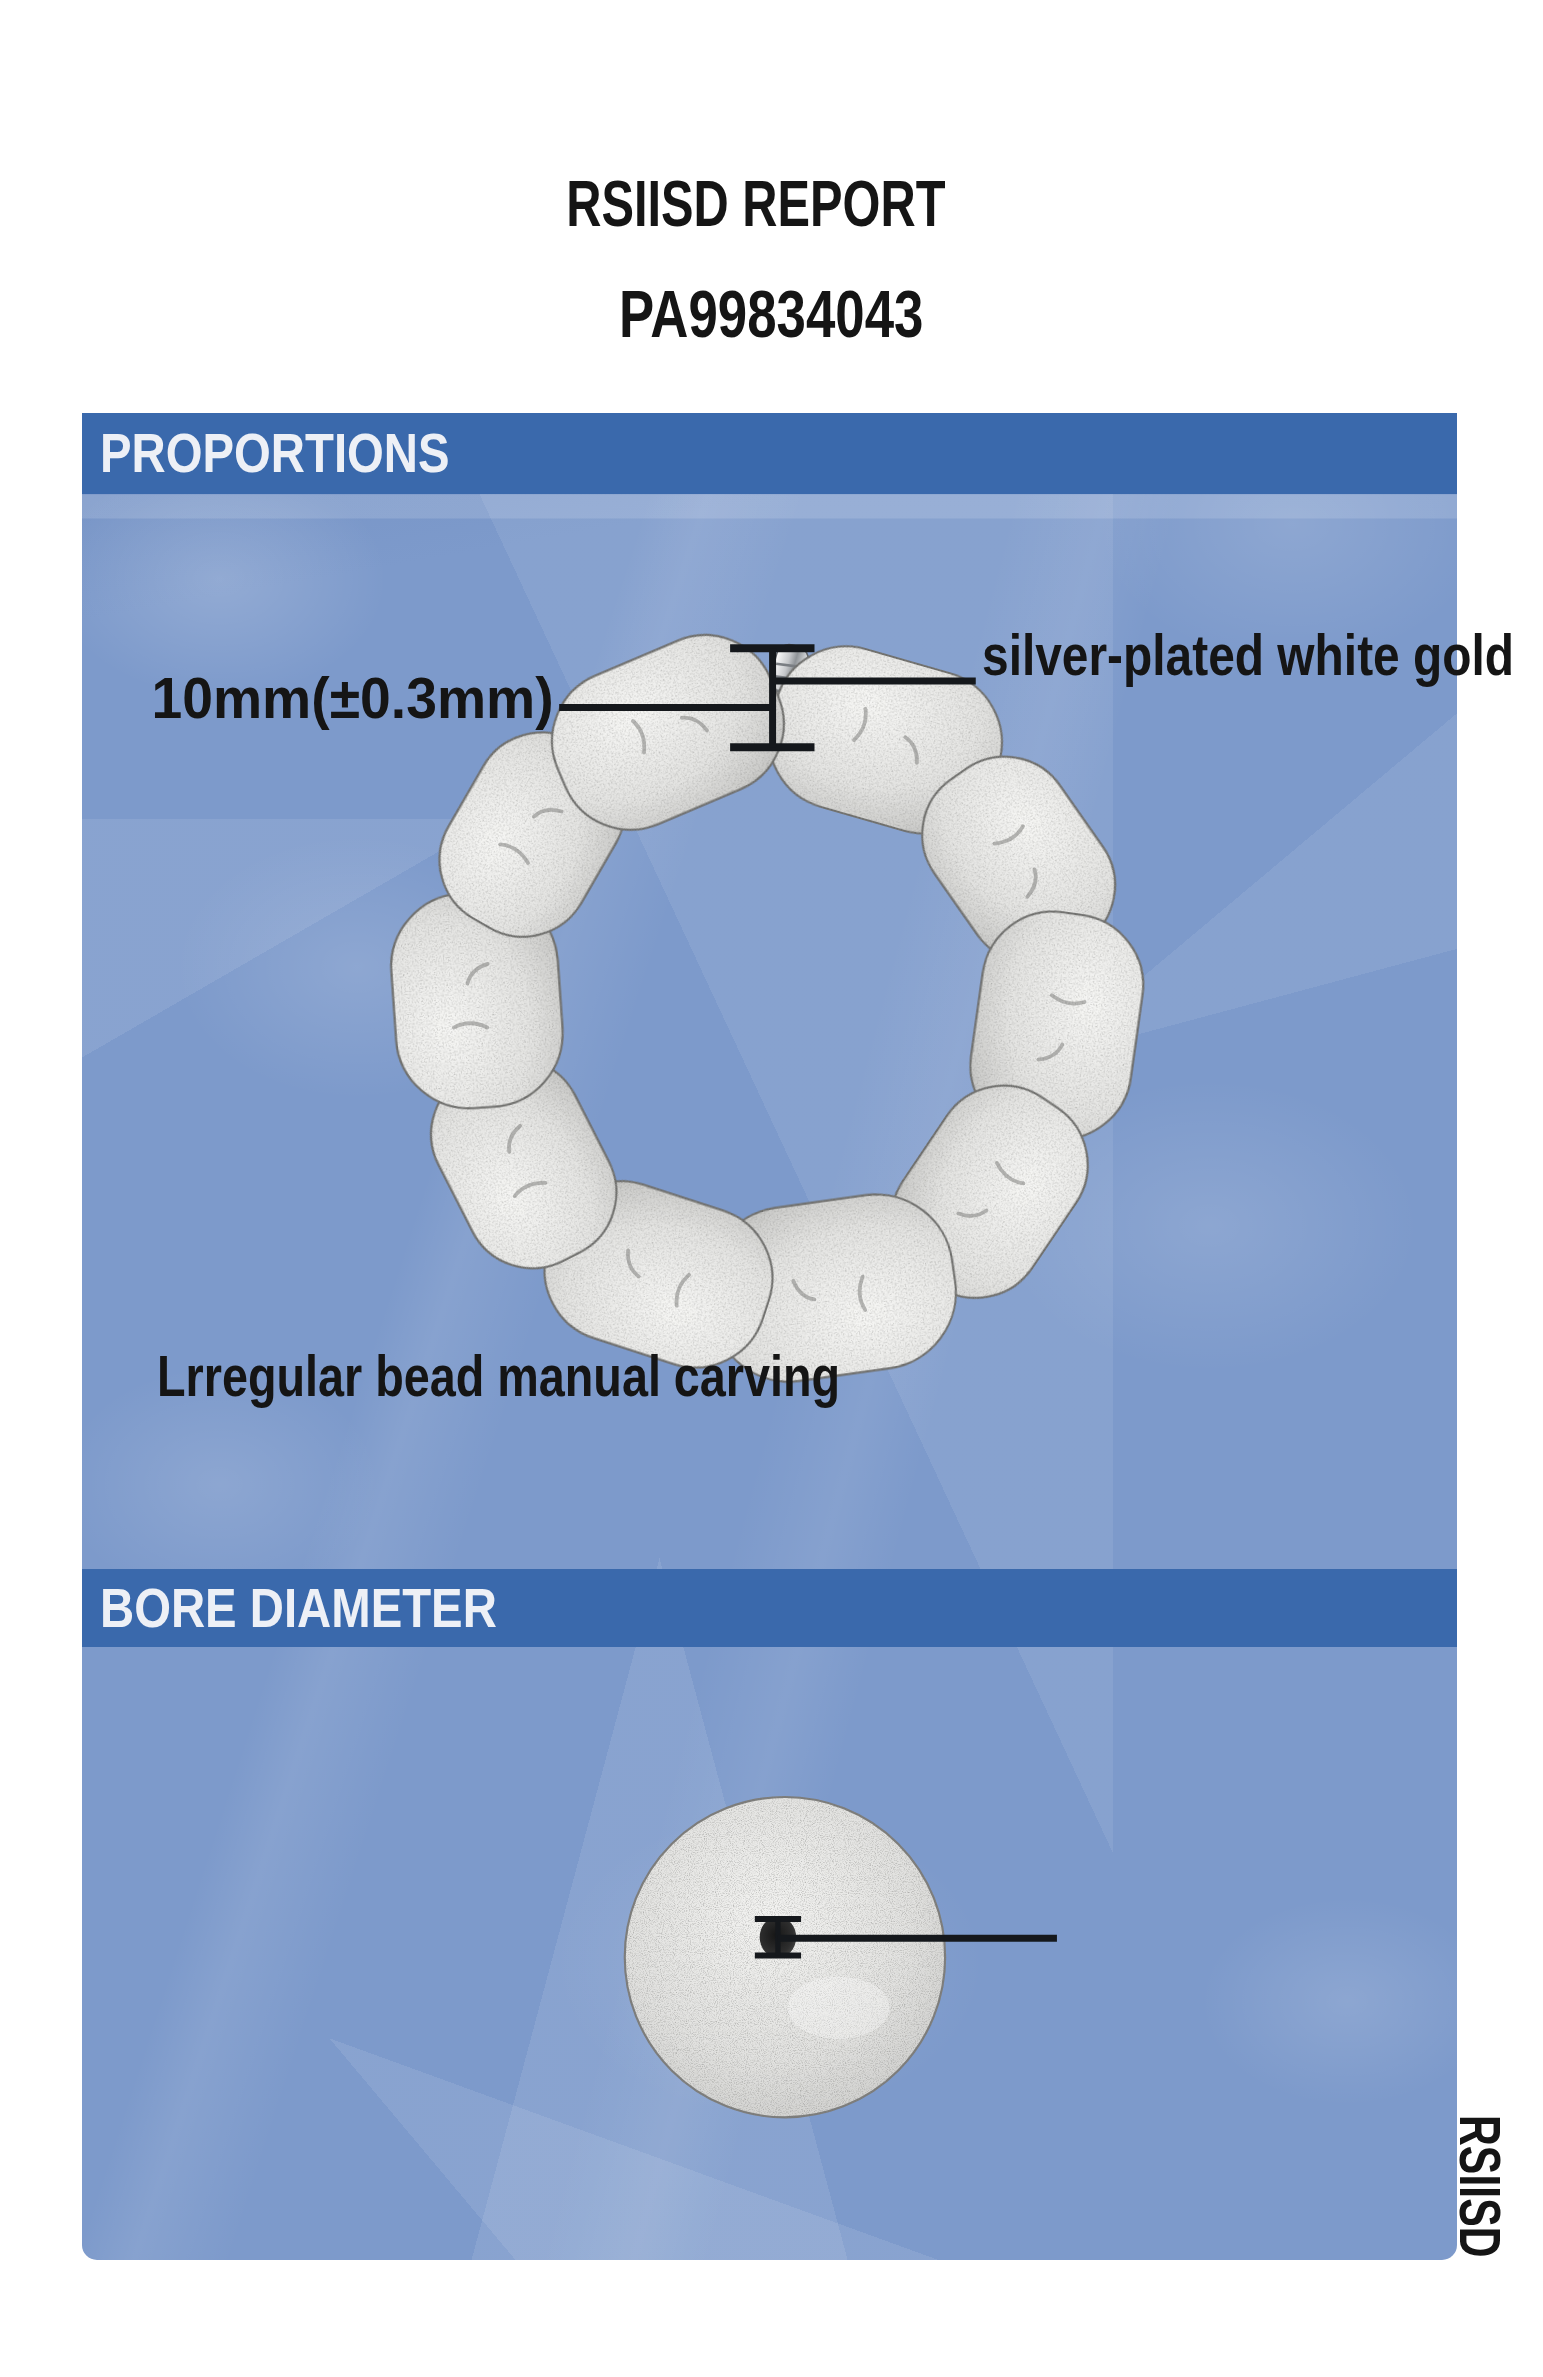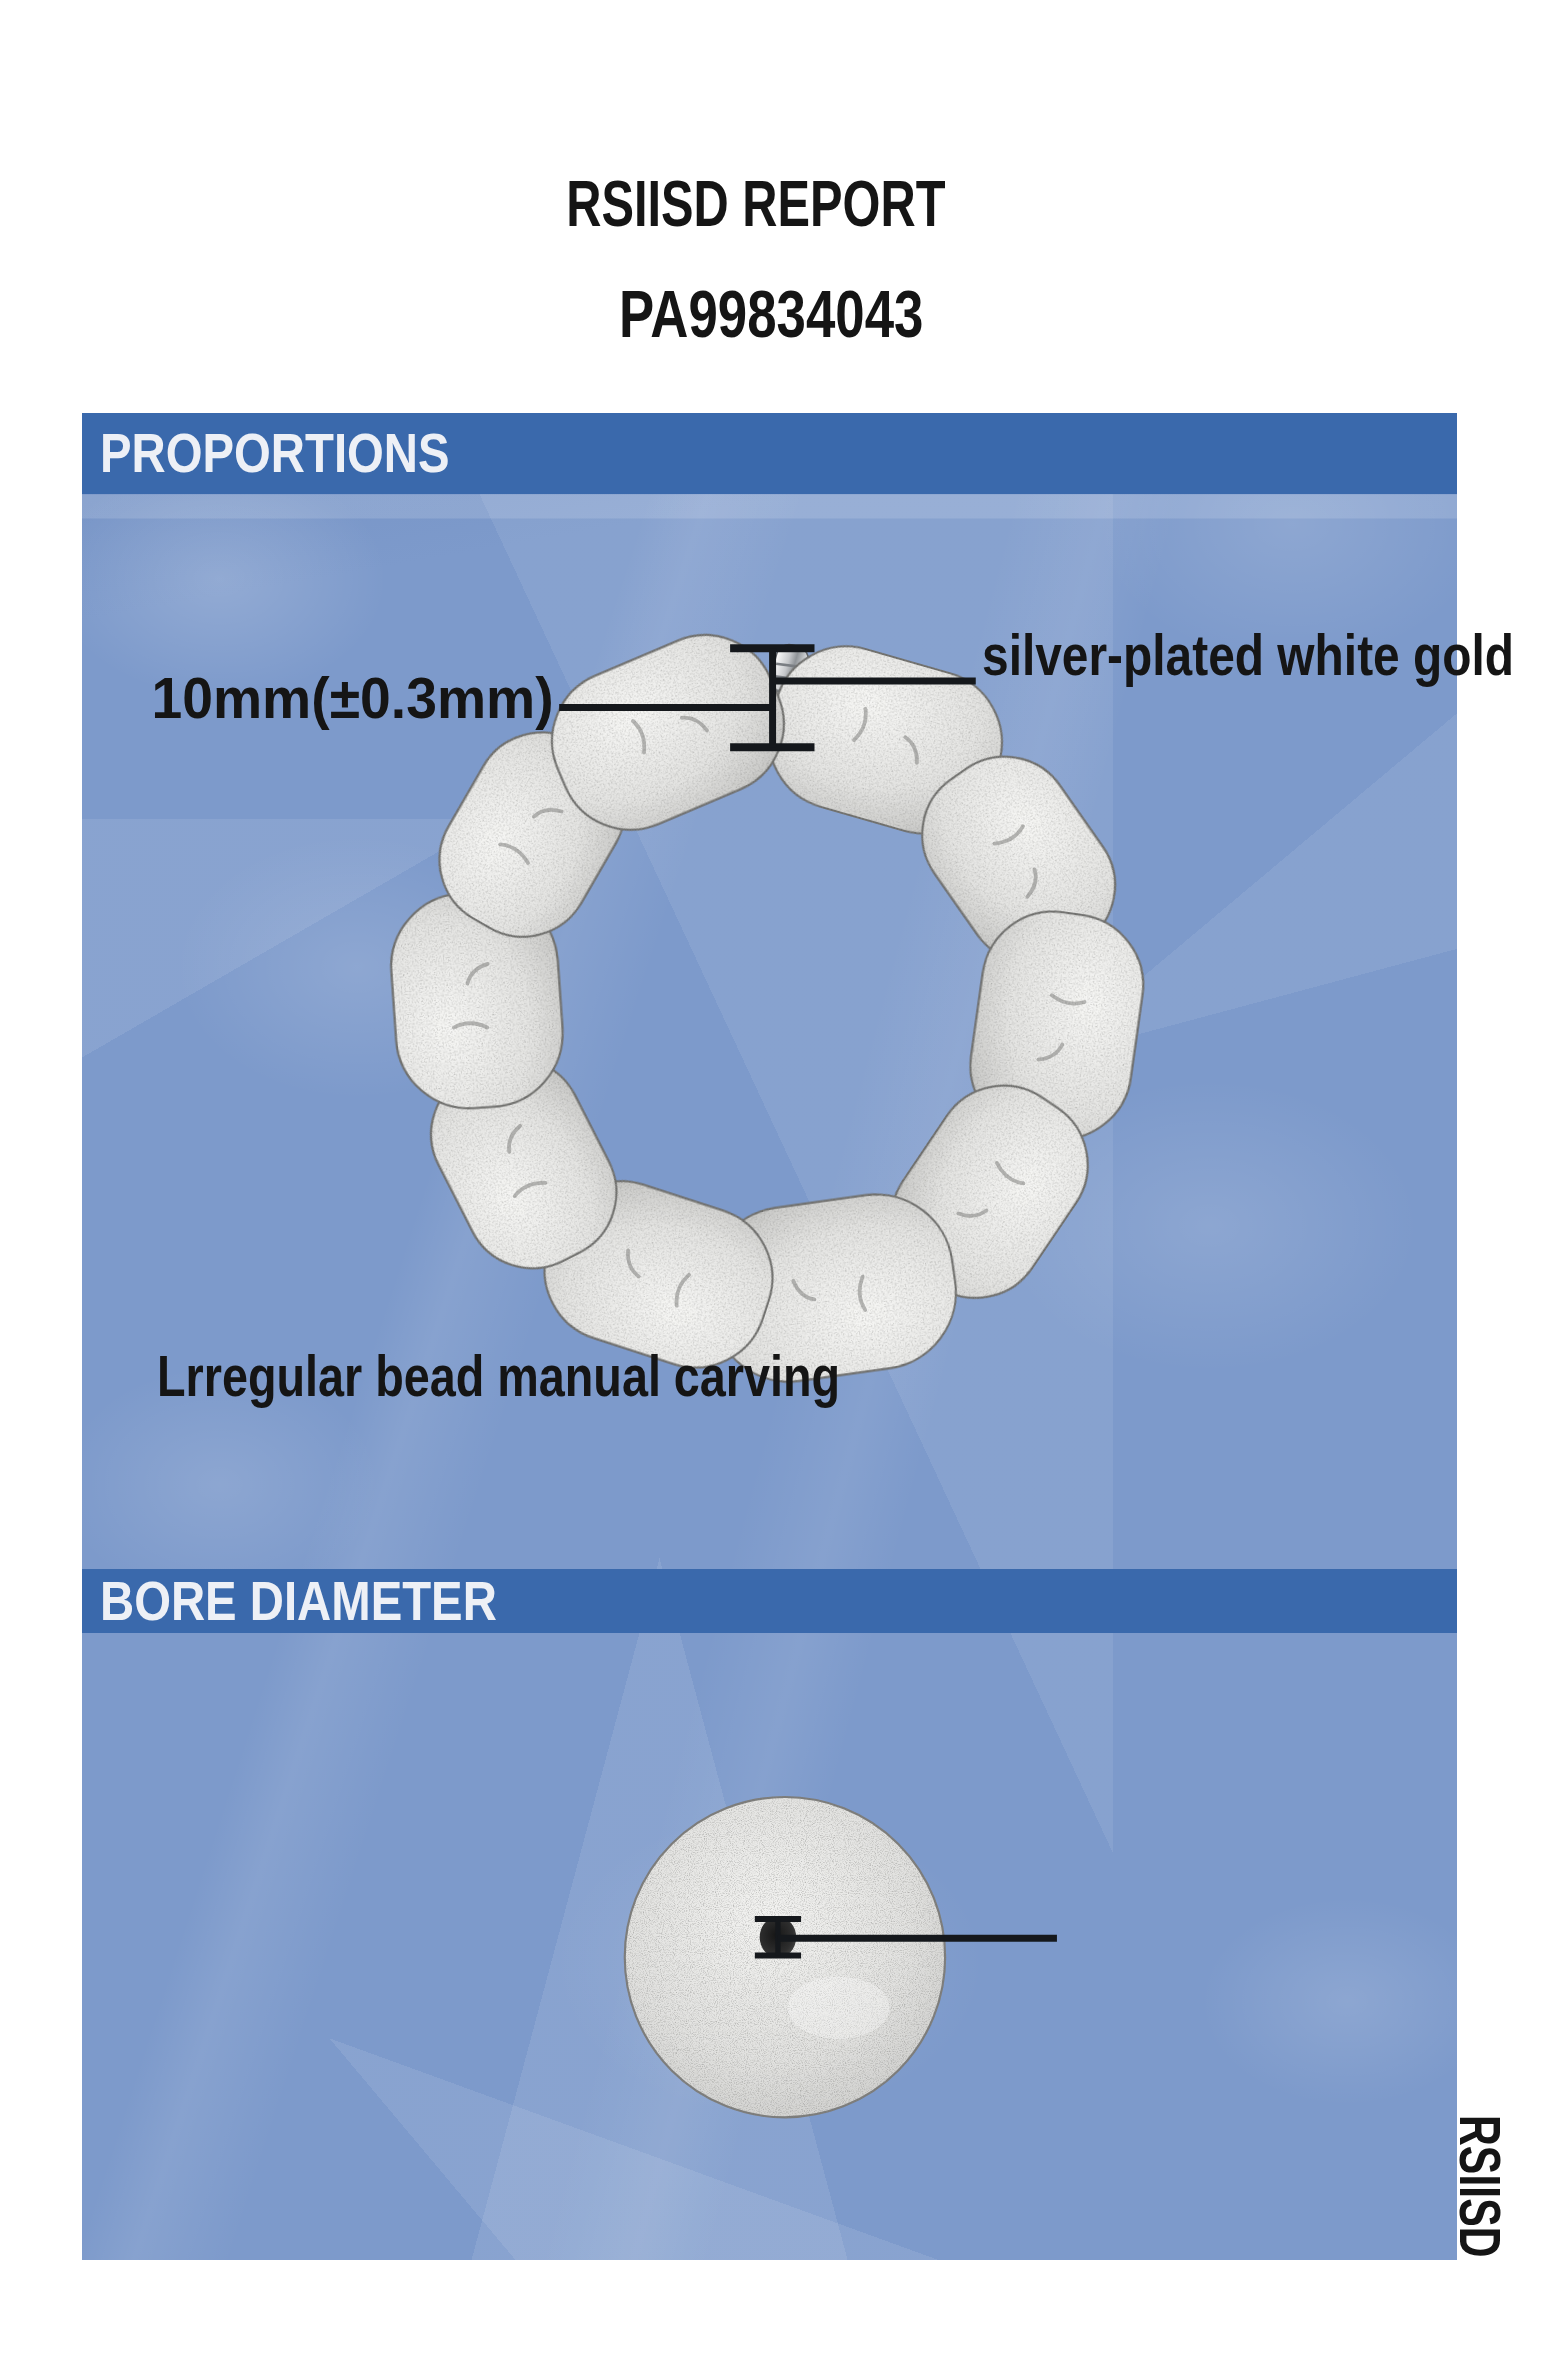--- a/index.html
+++ b/index.html
@@ -41,29 +41,30 @@
       radial-gradient(333px 237px at 50% 84%, rgba(255,255,255,.11), rgba(255,255,255,0) 65%),
       radial-gradient(226px 161px at 92% 86%, rgba(255,255,255,.12), rgba(255,255,255,0) 65%),
       conic-gradient(from 200deg at 30% 22%, rgba(255,255,255,0) 0 40deg, rgba(255,255,255,.09) 40deg 70deg, rgba(255,255,255,0) 70deg),
       conic-gradient(from 20deg  at 70% 35%, rgba(255,255,255,0) 0 30deg, rgba(255,255,255,.08) 30deg 55deg, rgba(255,255,255,0) 55deg),
       conic-gradient(from 140deg at 42% 62%, rgba(255,255,255,0) 0 25deg, rgba(255,255,255,.09) 25deg 55deg, rgba(255,255,255,0) 55deg),
       conic-gradient(from 300deg at 75% 78%, rgba(255,255,255,0) 0 35deg, rgba(255,255,255,.08) 35deg 60deg, rgba(255,255,255,0) 60deg),
       conic-gradient(from 80deg  at 18% 88%, rgba(255,255,255,0) 0 30deg, rgba(255,255,255,.09) 30deg 60deg, rgba(255,255,255,0) 60deg),
       linear-gradient(108deg, rgba(255,255,255,0) 30%, rgba(255,255,255,.08) 33%, rgba(255,255,255,0) 38%),
       linear-gradient(285deg, rgba(255,255,255,0) 40%, rgba(255,255,255,.07) 44%, rgba(255,255,255,0) 49%),
       linear-gradient(170deg, rgba(96,126,180,.30) 0, rgba(96,126,180,0) 10%);
+    border-radius: 15px;
   }
   .section-bar{
     position:absolute;left:0;width:1375px;
     background:var(--header_bar_blue,#3a69ac);
     display:flex;align-items:center;
     padding:0;box-sizing:border-box;
   }
   .bar-proportions{top:0;height:81px;}
-  .bar-bore{top:1156px;height:64px;}
+  .bar-bore{top:1156px;height:78px;}
   .bar-text{
     margin-left:18.3px;
     color:var(--header_text_white,#edf0f6);
     font-size:55px;line-height:55px;font-weight:700;
   }
 
   
   .ann{
     font-size:57px;line-height:49px;font-weight:700;
     color:var(--annotation_black,#151515);

